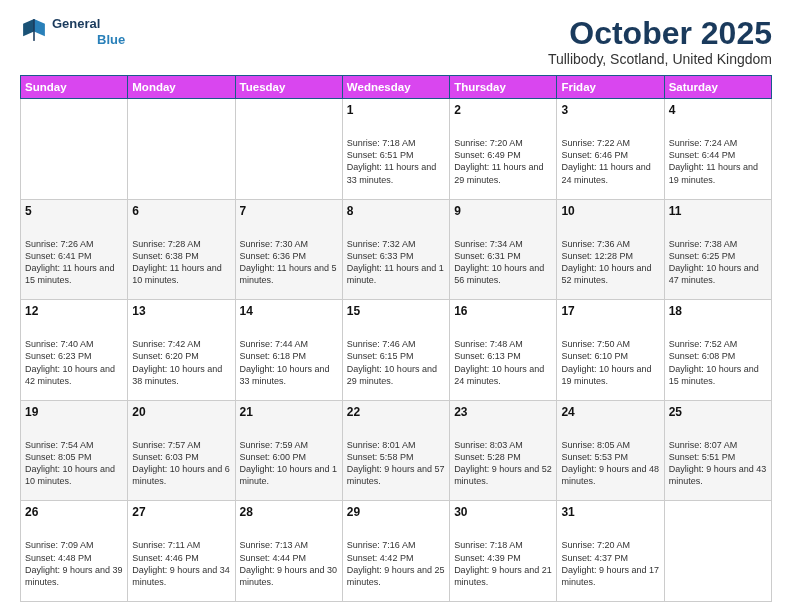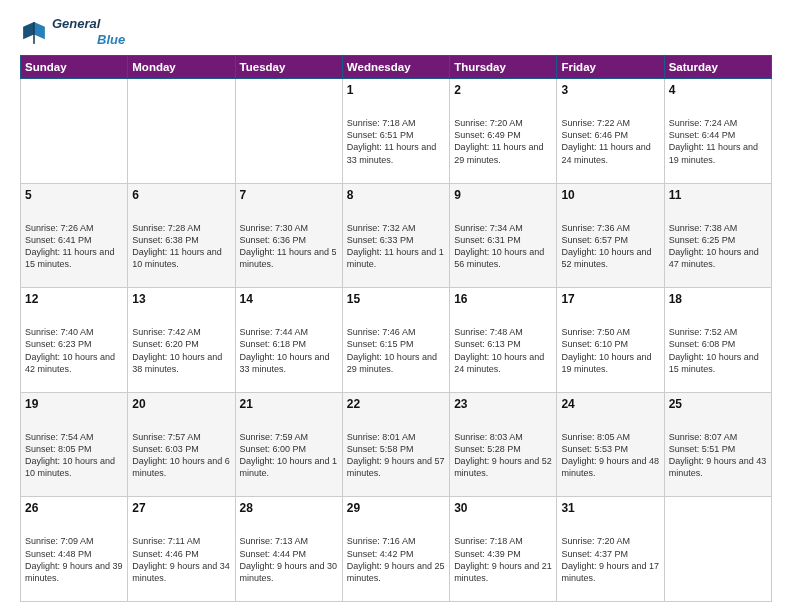--- a/index.html
+++ b/index.html
@@ -18,23 +18,22 @@
       flex-direction: column;
     }
     .header {
       display: flex;
       align-items: flex-start;
       justify-content: space-between;
       margin-bottom: 8px;
     }
     .logo {
       display: flex;
-      align-items: flex-end;
+      align-items: flex-start;
       gap: 4px;
-      font-style: italic;
     }
     .logo-text {
       font-size: 13px;
       font-weight: bold;
       color: #1a3a5c;
       line-height: 1.2;
     }
     .logo-icon {
       width: 28px;
       height: 28px;
@@ -52,21 +51,21 @@
       font-size: 14px;
       color: #333;
     }
     .calendar {
       flex: 1;
       border-collapse: collapse;
       width: 100%;
       table-layout: fixed;
     }
     .calendar th {
-      background: #701a75;
+      background: #d946ef;
       color: #fff;
       font-size: 11.5px;
       font-weight: bold;
       padding: 5px 4px;
       text-align: left;
       border: 1px solid #1a5a8a;
     }
     .calendar td {
       border: 1px solid #ccc;
       vertical-align: top;
@@ -108,20 +107,24 @@
         <rect x="0" y="0" width="36" height="36" fill="white"></rect>
 
         <polygon points="18,4 32,10 32,26 18,20" fill="#2980b9"></polygon>
         <polygon points="18,4 4,10 4,26 18,20" fill="#1a5276"></polygon>
         <rect x="17" y="4" width="2" height="28" fill="#1a3a5c"></rect>
       </svg>
       <div class="logo-text">
         <div>General</div>
         <div style="color:#2980b9;padding-left:45px;">Blue</div>
       </div>
+    </div>
+    <div class="title-block">
+      <div class="month-title">October 2025</div>
+      <div class="location">Tullibody, Scotland, United Kingdom</div>
     </div>
   </div>
 
   <table class="calendar">
     <thead>
       <tr>
         <th>Sunday</th>
         <th>Monday</th>
         <th>Tuesday</th>
         <th>Wednesday</th>
@@ -196,21 +199,21 @@
           <td>
             <span class="day-num">9</span>
             <div class="day-info">Sunrise: 7:34 AM
 Sunset: 6:31 PM
 Daylight: 10 hours
 and 56 minutes.</div>
           </td>
           <td>
             <span class="day-num">10</span>
             <div class="day-info">Sunrise: 7:36 AM
-Sunset: 6:57 PM
+Sunset: 12:28 PM
 Daylight: 10 hours
 and 52 minutes.</div>
           </td>
           <td>
             <span class="day-num">11</span>
             <div class="day-info">Sunrise: 7:38 AM
 Sunset: 6:25 PM
 Daylight: 10 hours
 and 47 minutes.</div>
           </td>

